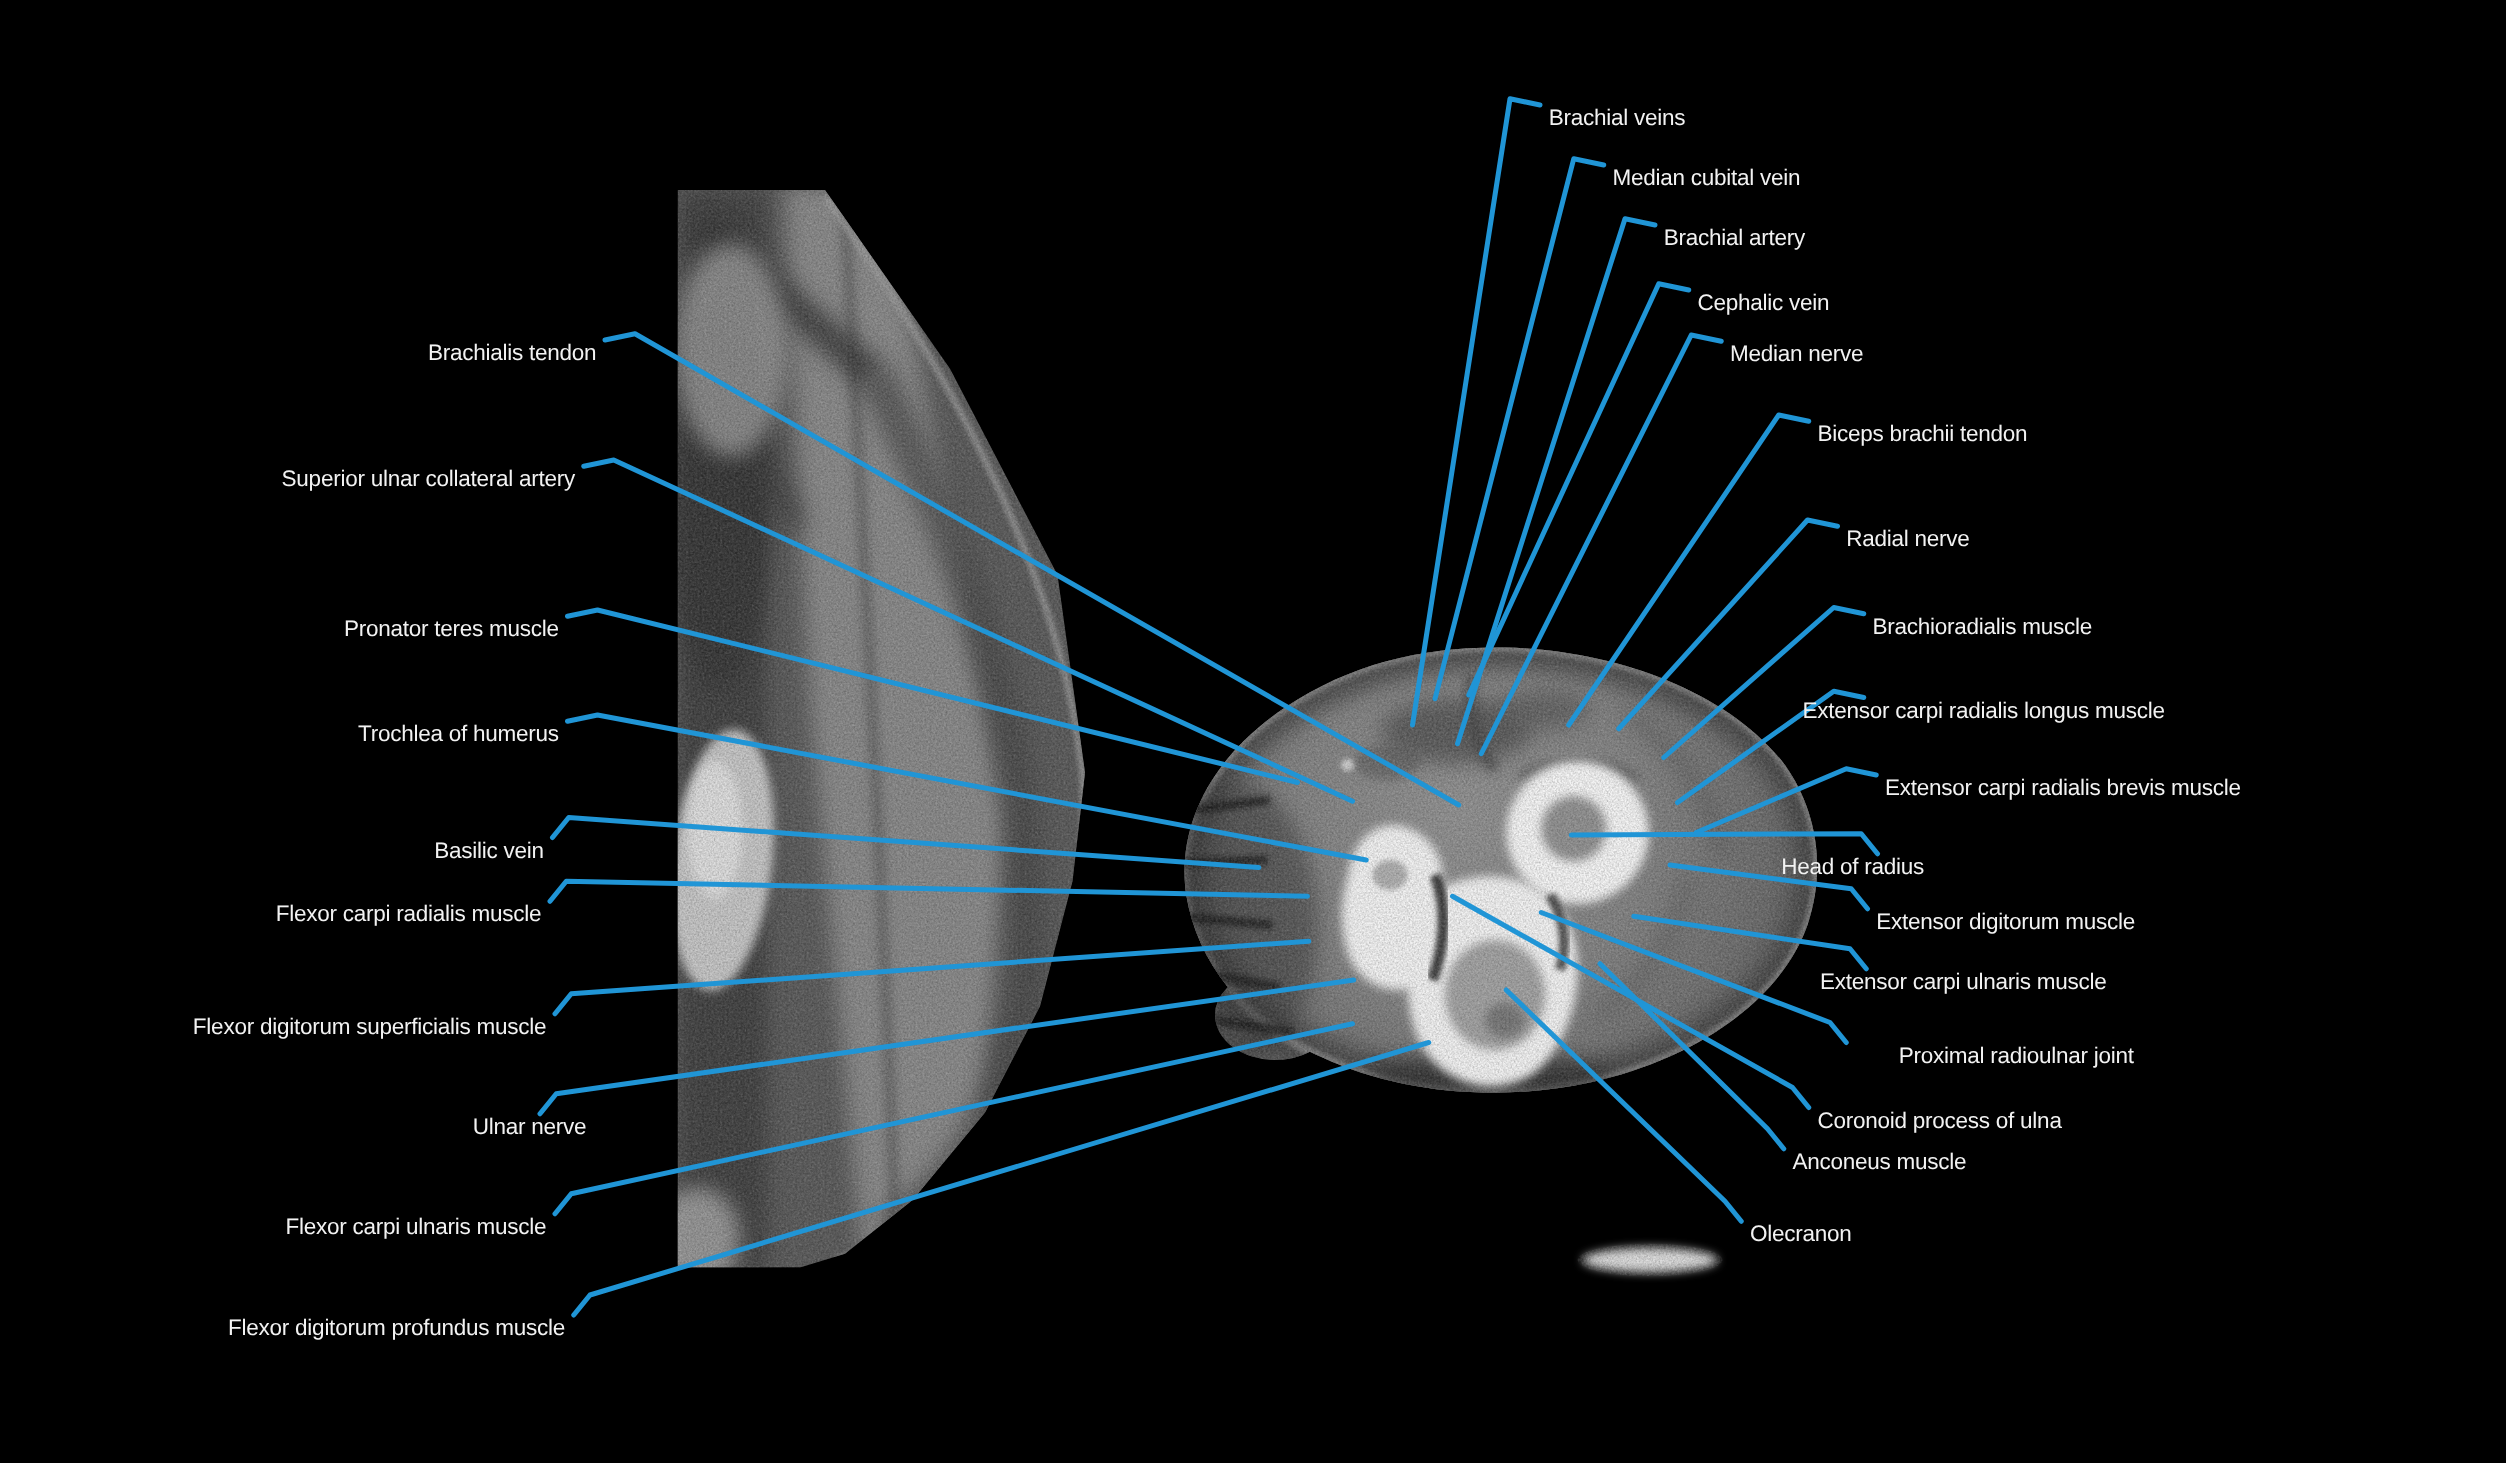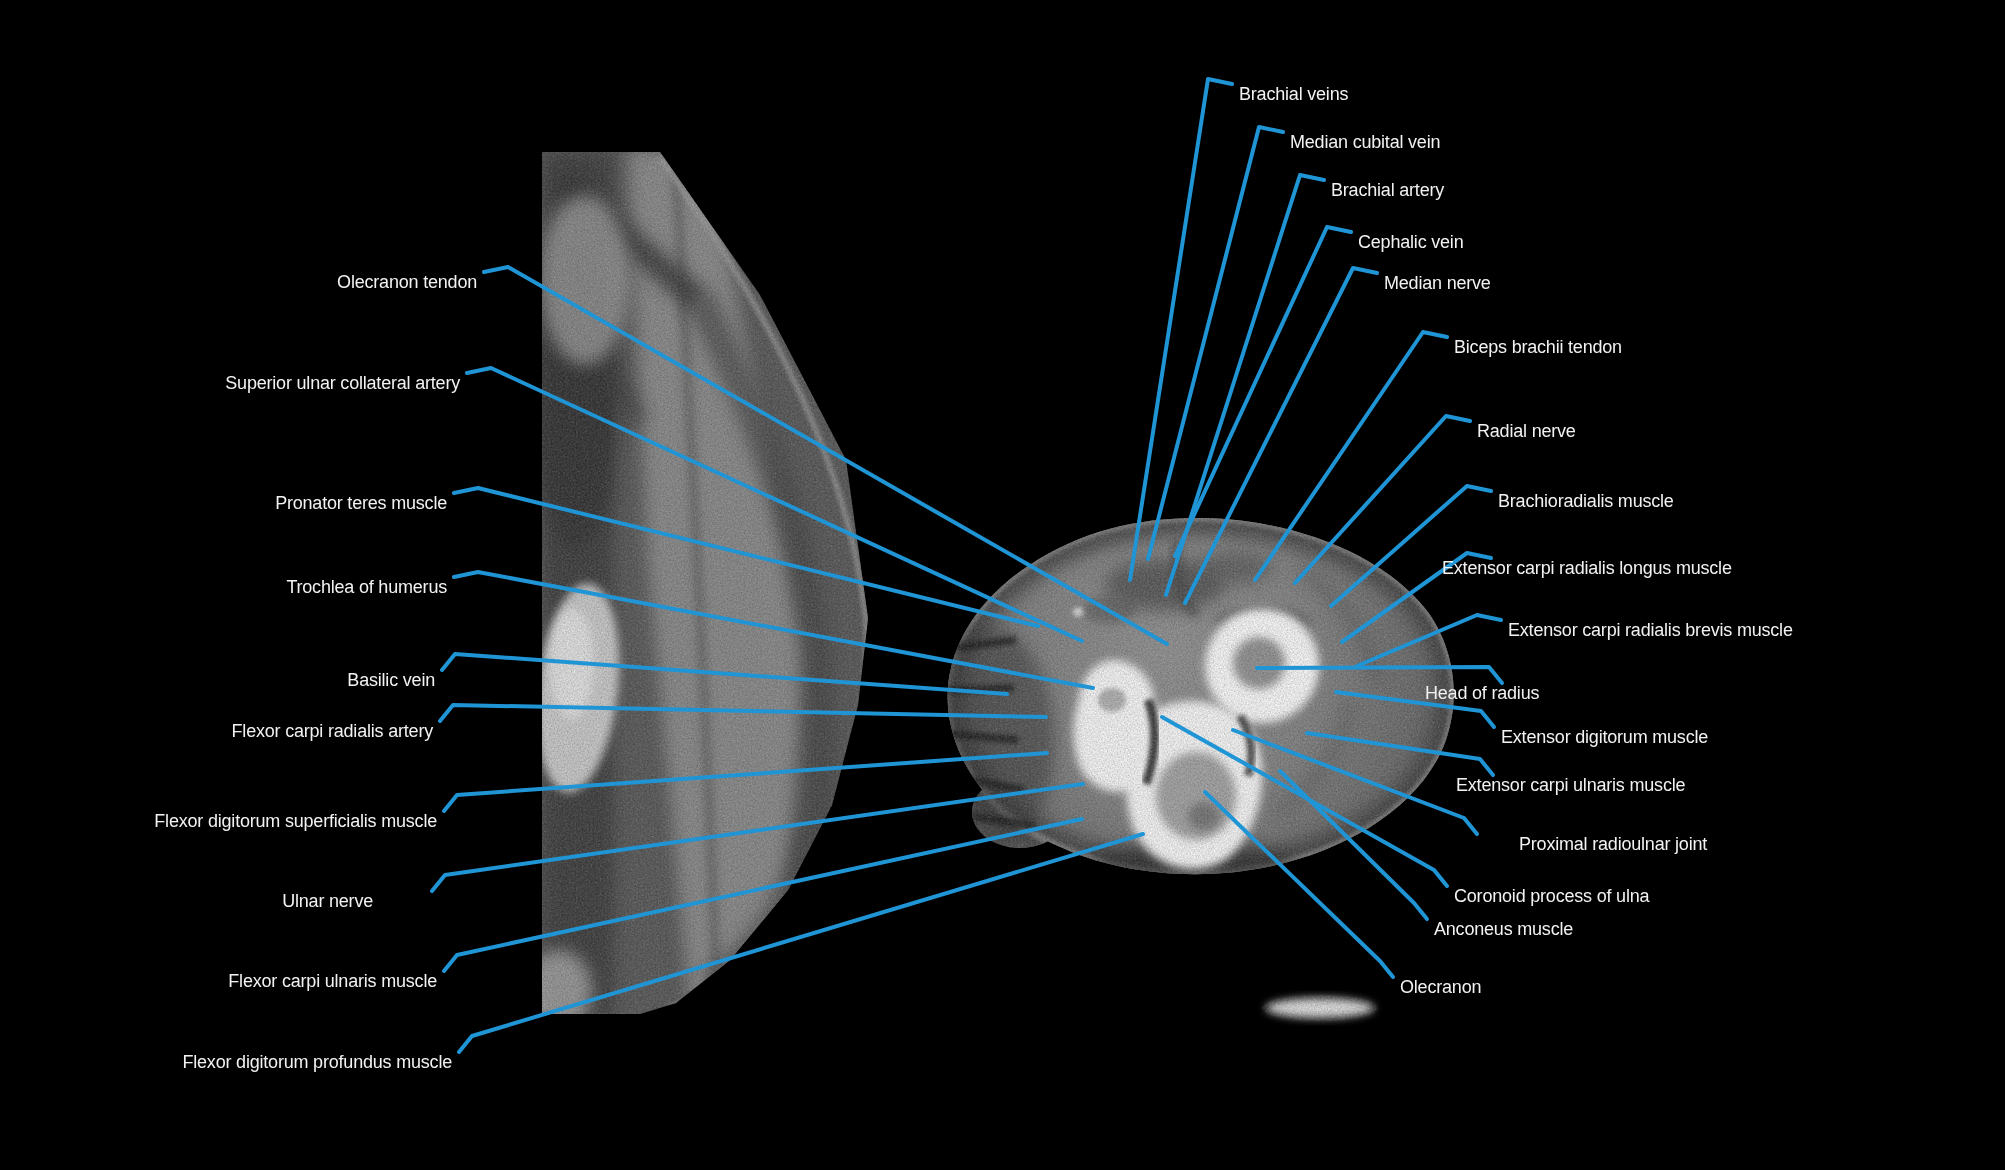--- a/index.html
+++ b/index.html
@@ -145,28 +145,28 @@
       <polyline points="1502,683 1489,667 1257,668"></polyline>
       <polyline points="1494,727 1481,711 1336,692"></polyline>
       <polyline points="1493,775 1480,759 1307,733"></polyline>
       <polyline points="1477,834 1464,818 1233,730"></polyline>
       <polyline points="1447,886 1434,870 1162,717"></polyline>
       <polyline points="1427,919 1414,903 1280,771"></polyline>
       <polyline points="1393,977 1380,961 1205,792"></polyline>
     </svg>
 
   <div id="labels">
-      <div class="label left" style="top: 266px; right: 1528px;">Olecranon tendon</div>
+      <div class="label left" style="top: 266px; right: 1528px;">Brachialis tendon</div>
       <div class="label left" style="top: 367px; right: 1545px; text-align: center;">Superior ulnar collateral artery</div>
       <div class="label left" style="top: 487px; right: 1558px;">Pronator teres muscle</div>
       <div class="label left" style="top: 571px; right: 1558px;">Trochlea of humerus</div>
       <div class="label left" style="top: 664px; right: 1570px;">Basilic vein</div>
-      <div class="label left" style="top: 715px; right: 1572px;">Flexor carpi radialis artery</div>
+      <div class="label left" style="top: 715px; right: 1572px;">Flexor carpi radialis muscle</div>
       <div class="label left" style="top: 805px; right: 1568px;">Flexor digitorum superficialis muscle</div>
-      <div class="label left" style="top: 885px; right: 1632px;">Ulnar nerve</div>
+      <div class="label left" style="top: 885px; right: 1536px;">Ulnar nerve</div>
       <div class="label left" style="top: 965px; right: 1568px;">Flexor carpi ulnaris muscle</div>
       <div class="label left" style="top: 1046px; right: 1553px;">Flexor digitorum profundus muscle</div>
       <div class="label right" style="top: 78px; left: 1239px;">Brachial veins</div>
       <div class="label right" style="top: 126px; left: 1290px;">Median cubital vein</div>
       <div class="label right" style="top: 174px; left: 1331px;">Brachial artery</div>
       <div class="label right" style="top: 226px; left: 1358px;">Cephalic vein</div>
       <div class="label right" style="top: 267px; left: 1384px;">Median nerve</div>
       <div class="label right" style="top: 331px; left: 1454px;">Biceps brachii tendon</div>
       <div class="label right" style="top: 415px; left: 1477px;">Radial nerve</div>
       <div class="label right" style="top: 485px; left: 1498px;">Brachioradialis muscle</div>

